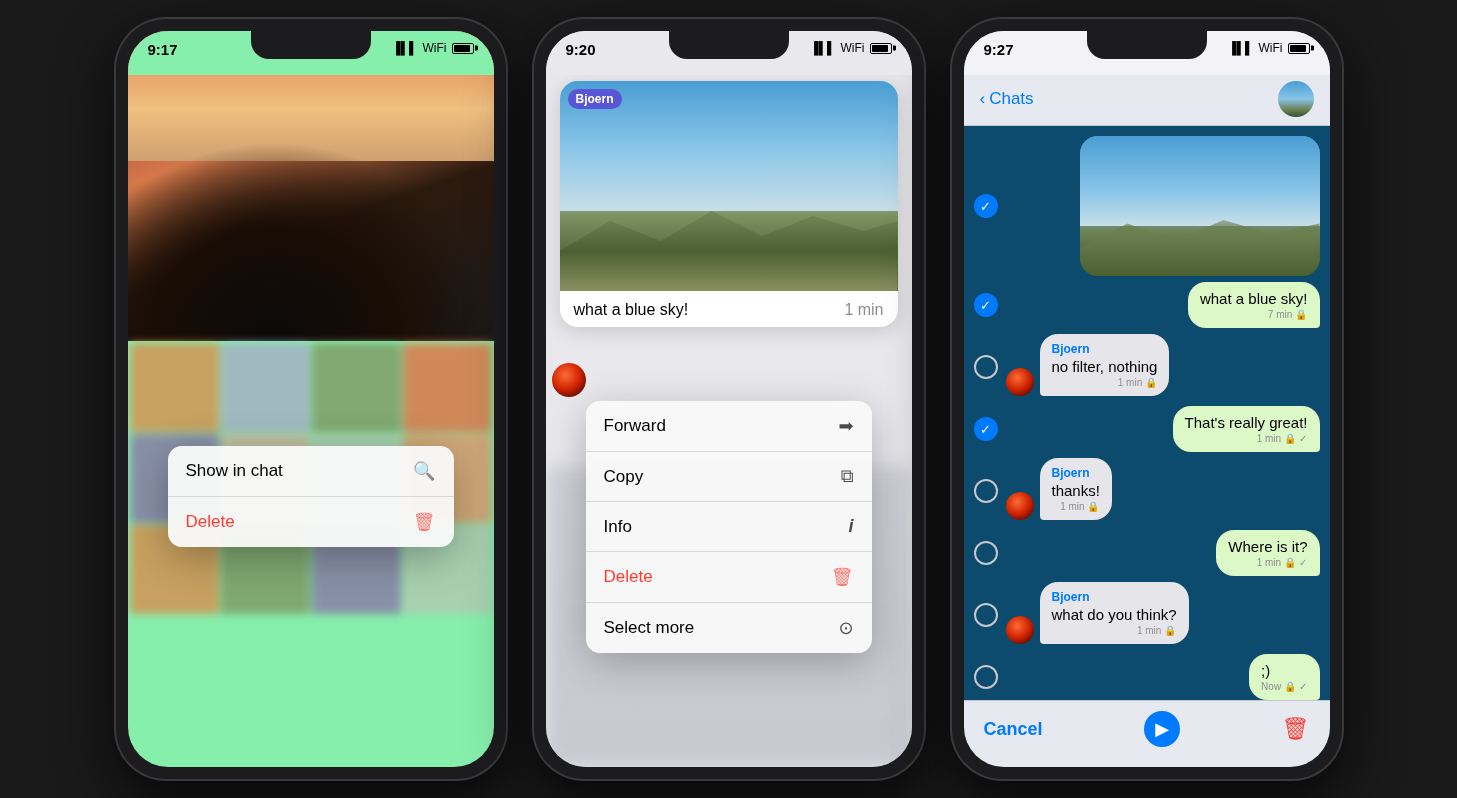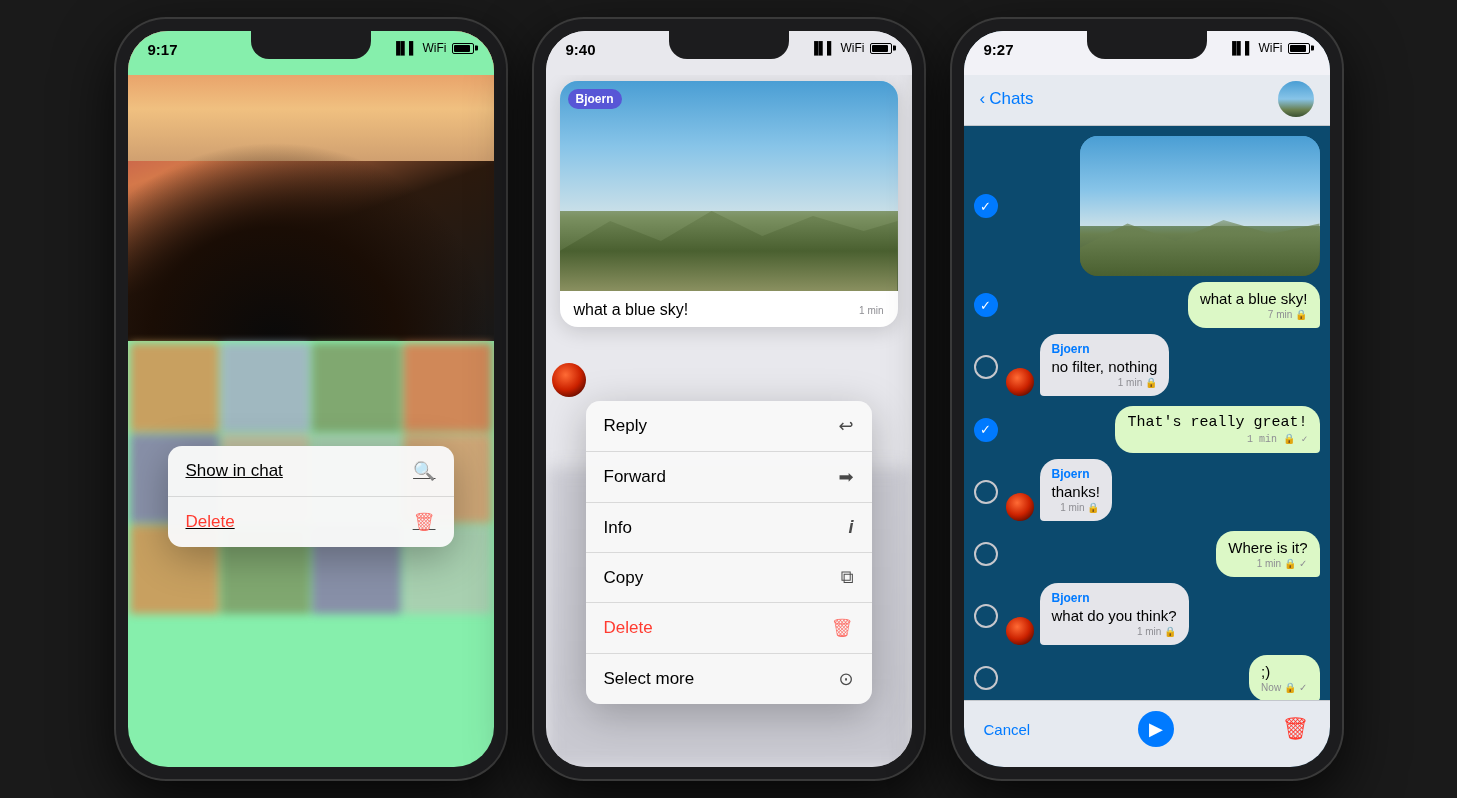--- a/index.html
+++ b/index.html
@@ -117,21 +117,20 @@
 
     .context-menu-1 {
       position: absolute;
       bottom: 220px;
       left: 40px;
       right: 40px;
       background: rgba(248,248,248,0.97);
       border-radius: 14px;
       overflow: hidden;
       box-shadow: 0 10px 40px rgba(0,0,0,0.3);
-      text-decoration: underline;
     }
     .context-item {
       display: flex;
       align-items: center;
       justify-content: space-between;
       padding: 14px 18px;
       font-size: 17px;
       color: #000;
       border-bottom: 0.5px solid rgba(0,0,0,0.12);
       cursor: pointer;
@@ -187,21 +186,21 @@
       padding: 10px 14px 8px;
       display: flex;
       justify-content: space-between;
       align-items: center;
     }
     .msg-card-text {
       font-size: 16px;
       color: #000;
     }
     .msg-card-time {
-      font-size: 10px;
+      font-size: 16px;
       color: #8e8e93;
     }
     .sender-avatar-2 {
       position: absolute;
       bottom: 14px; left: 6px;
       width: 34px; height: 34px;
       border-radius: 50%;
       background: radial-gradient(circle at 40% 35%, #ff6b35 0%, #cc2200 50%, #220000 100%);
     }
 
@@ -351,21 +350,22 @@
     .chat-bottom-bar {
       background: rgba(242,242,247,0.95);
       border-top: 0.5px solid rgba(0,0,0,0.15);
       padding: 10px 20px 20px;
       display: flex;
       align-items: center;
       justify-content: space-between;
     }
     .chat-bottom-cancel {
       color: #007aff;
-      font-size: 15px;
+      font-size: 18px;
+      font-weight: bold;
     }
     .chat-bottom-forward {
       width: 36px; height: 36px;
       background: #007aff;
       border-radius: 50%;
       display: flex;
       align-items: center;
       justify-content: center;
       color: #fff;
       font-size: 18px;
@@ -449,21 +449,21 @@
           <span class="context-icon">🗑</span>
         </div>
       </div>
     </div>
   </div>
 
   <div class="phone">
     <div class="phone-screen phone2-screen">
       <div class="notch"></div>
       <div class="notch-area" style="background: #e8e8ed;">
-        <span class="status-time">9:40</span>
+        <span class="status-time">9:20</span>
         <div class="status-icons">
           <span>▐▌▌</span>
           <span>WiFi</span>
           <span class="battery-icon">
               <span class="battery-fill"></span>
             </span>
         </div>
       </div>
 
       <div style="position: relative; padding: 50px 14px 0; height: 380px; overflow: hidden;">
@@ -478,34 +478,30 @@
             <span class="msg-card-time">1 min</span>
           </div>
         </div>
         <div class="sender-avatar-2"></div>
       </div>
 
       <div class="blurred-bg"></div>
 
       <div class="context-menu-2">
         <div class="context-item">
-          <span>Reply</span>
-          <span class="context-icon">↩</span>
-        </div>
-        <div class="context-item">
           <span>Forward</span>
           <span class="context-icon">➡</span>
+        </div>
+        <div class="context-item">
+          <span>Copy</span>
+          <span class="context-icon">⧉</span>
         </div>
         <div class="context-item">
           <span>Info</span>
           <span class="context-icon" style="font-weight:600; font-style:italic;">i</span>
-        </div>
-        <div class="context-item">
-          <span>Copy</span>
-          <span class="context-icon">⧉</span>
         </div>
         <div class="context-item danger">
           <span>Delete</span>
           <span class="context-icon">🗑</span>
         </div>
         <div class="context-item">
           <span>Select more</span>
           <span class="context-icon">⊙</span>
         </div>
       </div>
@@ -565,21 +561,21 @@
             <div class="bubble-incoming">
               <div class="bubble-sender">Bjoern</div>
               <div class="bubble-text">no filter, nothing</div>
               <div class="bubble-meta">1 min 🔒</div>
             </div>
           </div>
         </div>
 
         <div class="chat-select-row">
           <div class="select-circle checked">✓</div>
-          <div style="flex:1; display:flex; justify-content:flex-end;font-family:Liberation Mono, monospace;">
+          <div style="flex:1; display:flex; justify-content:flex-end;">
             <div class="bubble-outgoing">
               <div class="bubble-text">That's really great!</div>
               <div class="bubble-meta">1 min 🔒 ✓</div>
             </div>
           </div>
         </div>
 
         <div class="chat-select-row">
           <div class="select-circle"></div>
           <div class="msg-row incoming" style="flex:1;">

